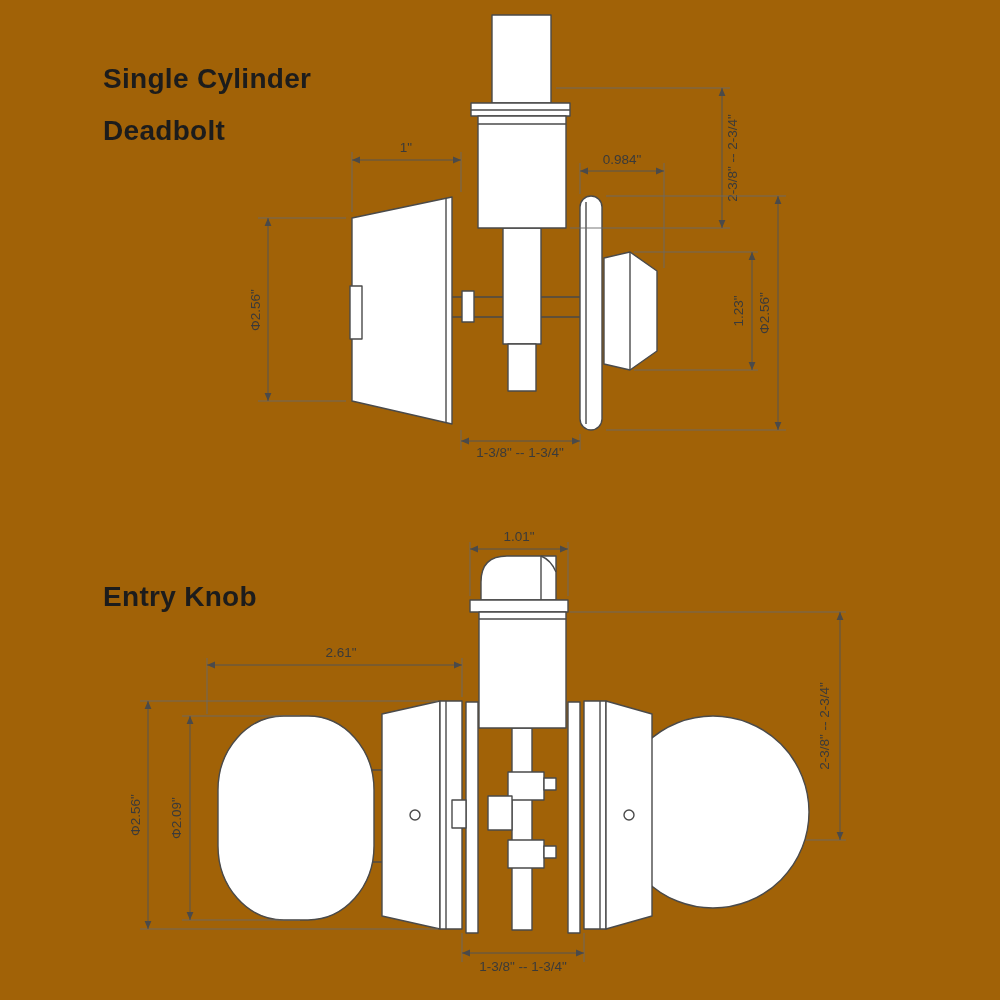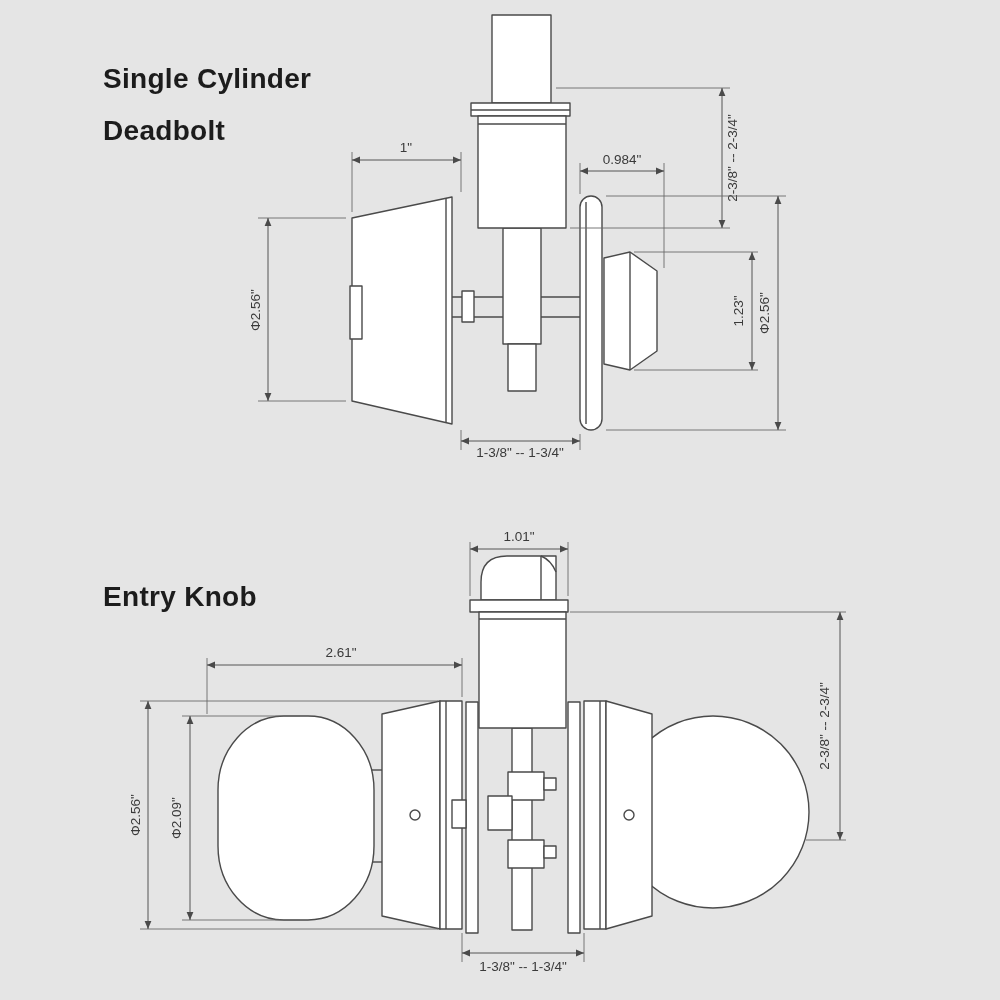--- a/index.html
+++ b/index.html
@@ -1,17 +1,17 @@
 <!DOCTYPE html>
 <html><head>
 <meta charset="utf-8">
 <style>
   html,body{margin:0;padding:0;background:#fff;}
   .canvas{
-    position:relative;width:1000px;height:1000px;background:#e5e5e5;
+    position:relative;width:1000px;height:1000px;background:#a16207;
     font-family:"Liberation Sans",sans-serif;overflow:hidden;
   }
   svg{display:block;}
   .ln{stroke:#4a4a4a;stroke-width:1.4;fill:none;stroke-linejoin:round;stroke-linecap:butt;}
   .fw{stroke:#4a4a4a;stroke-width:1.4;fill:#ffffff;stroke-linejoin:round;}
   .ext{stroke:#6a6a6a;stroke-width:0.9;fill:none;}
   .dim{stroke:#555555;stroke-width:1;fill:none;}
   .dimtxt{font-size:13.5px;fill:#3a3a3a;font-family:"Liberation Sans",sans-serif;}
   .title{font-size:28px;font-weight:600;fill:#1c1c1c;font-family:"Liberation Sans",sans-serif;letter-spacing:.3px;}
 </style>

